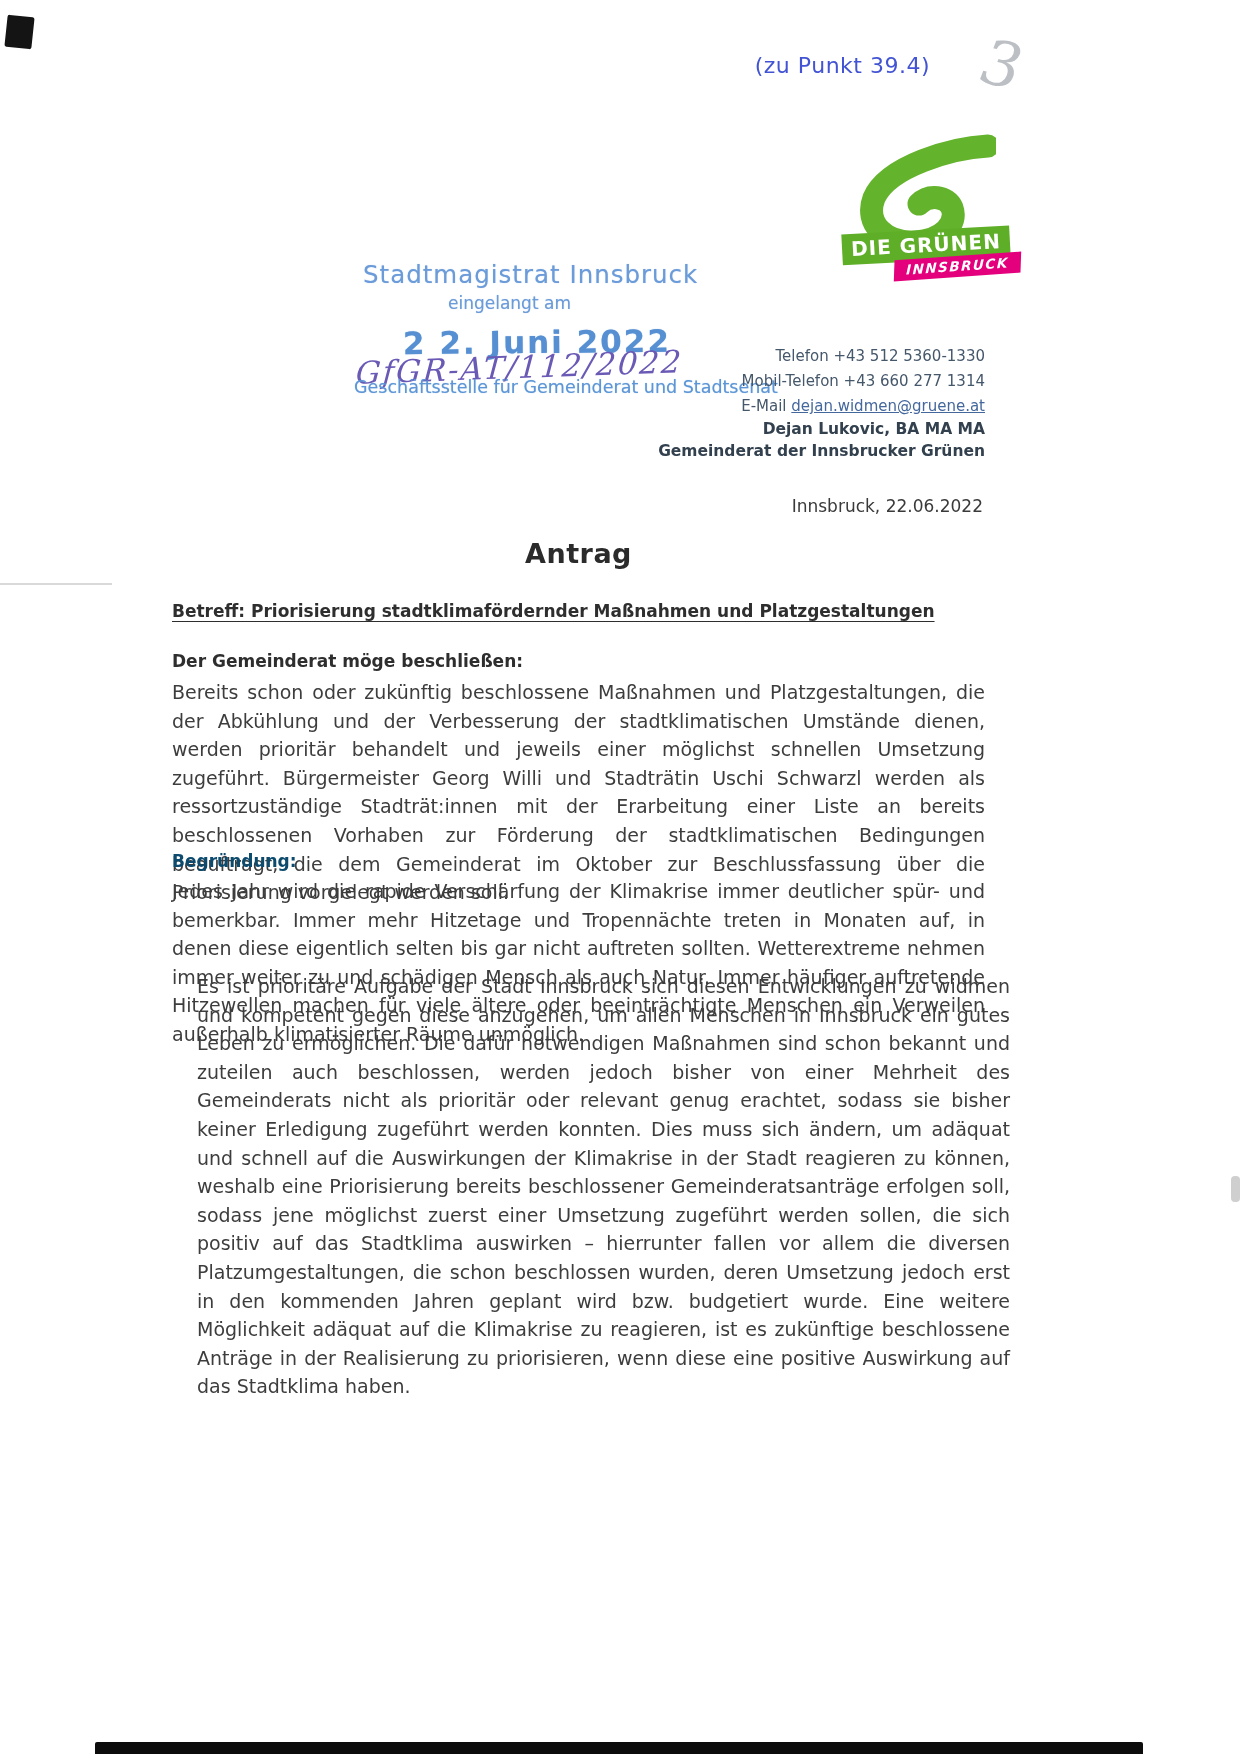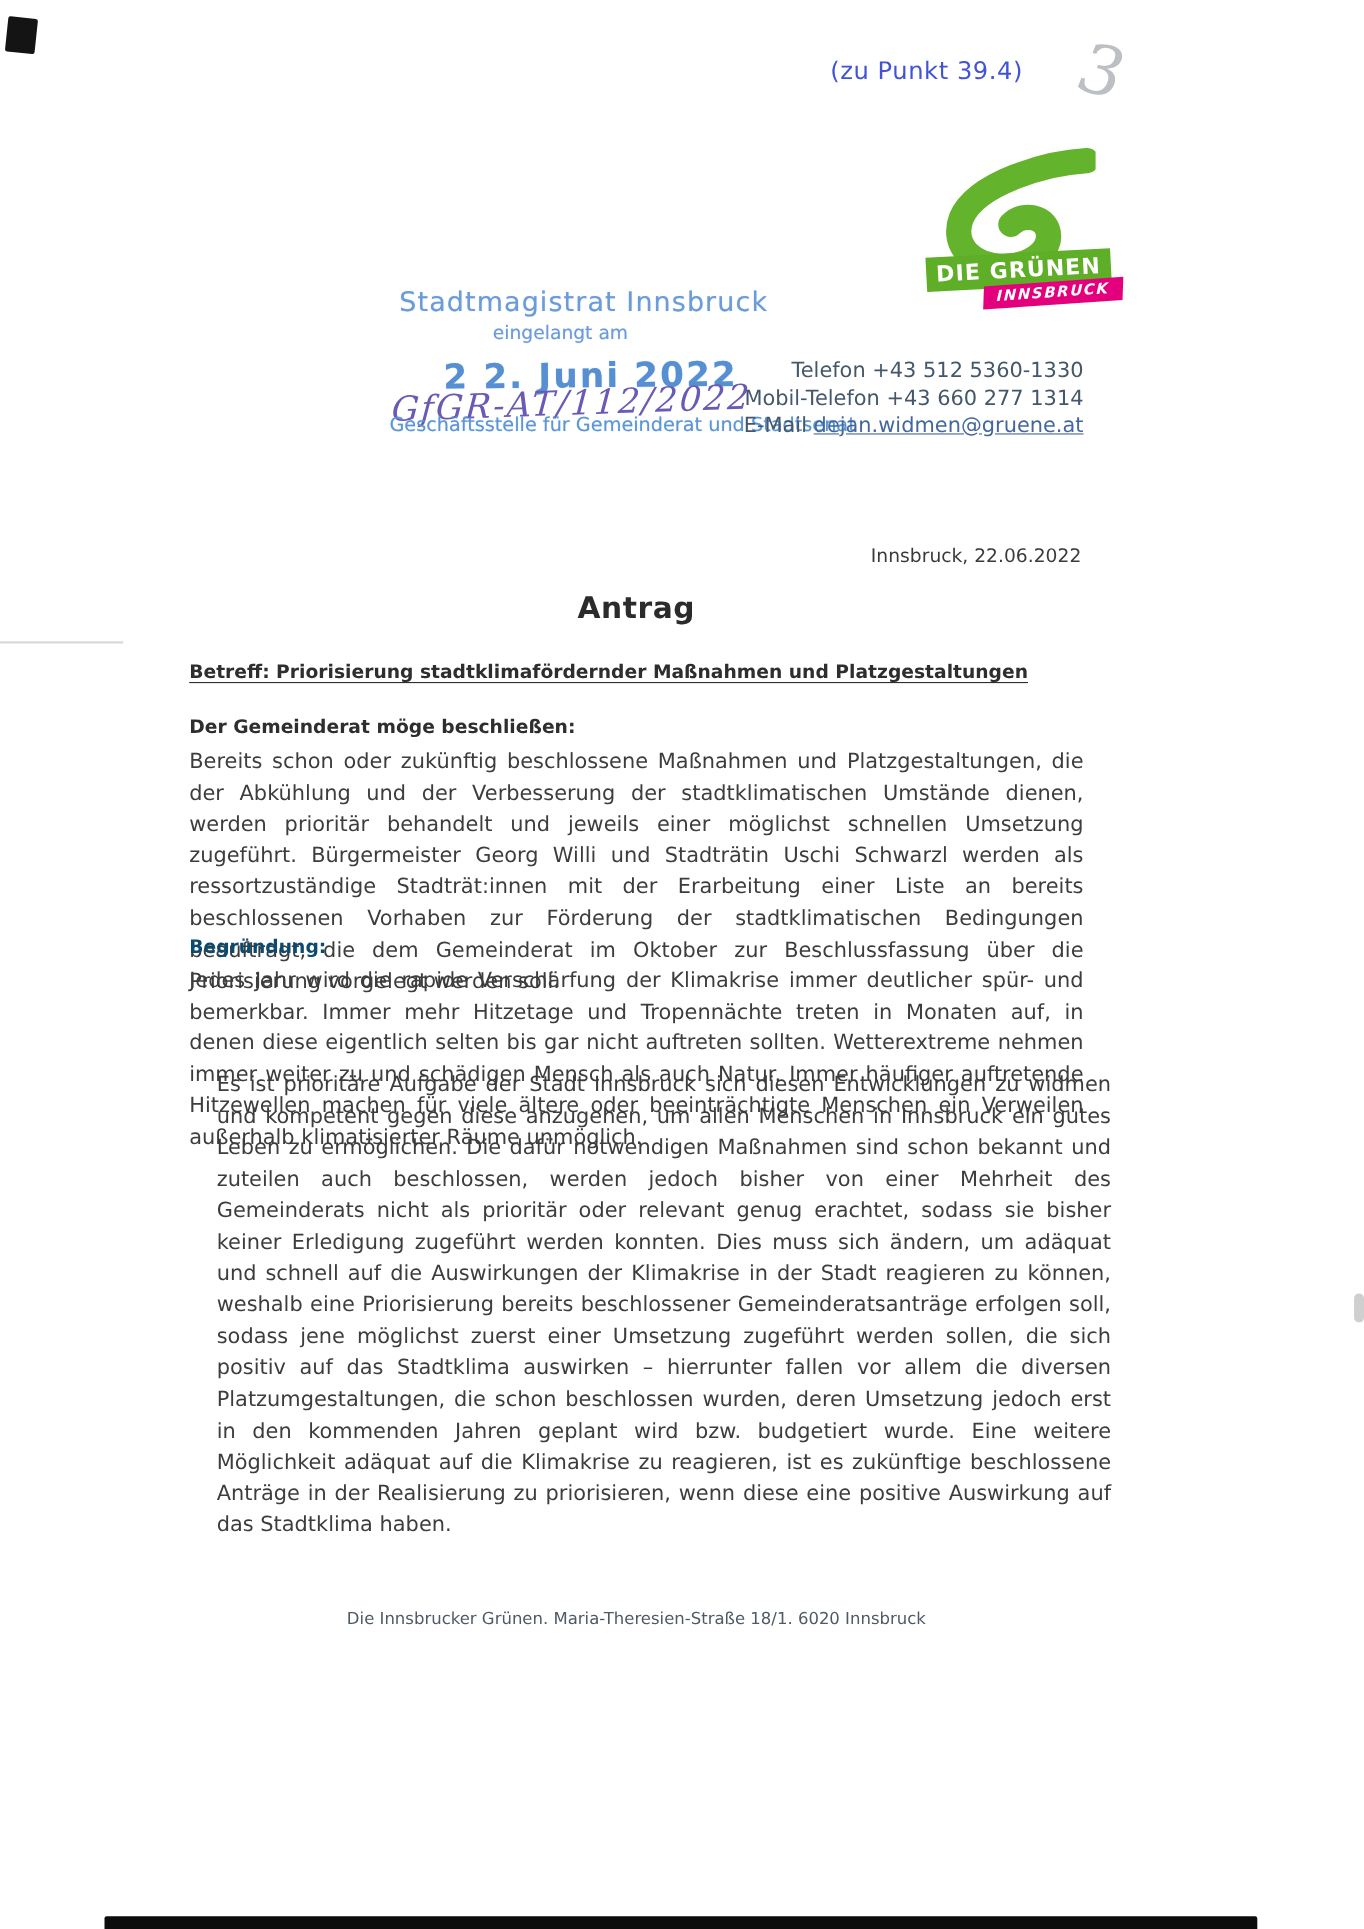--- a/index.html
+++ b/index.html
@@ -55,21 +55,21 @@
   .stamp-hand{
     position:absolute;left:356px;top:349px;
     font-family:"DejaVu Serif","Liberation Serif",serif;
     font-style:italic;font-size:31px;color:#6a59b5;
     letter-spacing:2px;transform:rotate(-2deg) skewX(-6deg);
     white-space:nowrap;
   }
   .stamp-line3{position:absolute;left:354px;top:377px;font-size:17.5px;color:#5d96d6;text-shadow:0 0 1px rgba(93,150,214,.55);white-space:nowrap;}
 
   
-  .contact{position:absolute;right:255px;top:325px;text-align:right;font-size:19px;line-height:25px;color:#45576b;}
+  .contact{position:absolute;right:255px;top:344px;text-align:right;font-size:15px;line-height:25px;color:#45576b;}
   .contact a{color:#44679c;text-decoration:underline;}
   .sender{position:absolute;right:255px;top:418px;text-align:right;font-size:15.5px;line-height:22px;color:#33414f;font-weight:600;}
   .dateline{position:absolute;right:257px;top:496px;font-size:17px;color:#3a3a3a;}
 
   
   .doc-title{position:absolute;left:172px;width:813px;top:538px;text-align:center;font-size:27px;font-weight:bold;color:#2b2b2b;letter-spacing:.5px;}
   .subject{position:absolute;left:172px;top:601px;font-size:17px;font-weight:bold;color:#2e2e2e;text-decoration:underline;text-underline-offset:4px;}
   .h-resolution{position:absolute;left:172px;top:651px;font-size:17px;font-weight:bold;color:#2e2e2e;}
   .para{position:absolute;left:172px;width:813px;font-size:19px;line-height:28.6px;text-align:justify;color:#3d3d3d;}
   .p-resolution{top:678px;}
@@ -105,28 +105,31 @@
   <div class="stamp-date">2 2. Juni 2022</div>
   <div class="stamp-hand">GfGR-AT/112/2022</div>
   <div class="stamp-line3">Geschäftsstelle für Gemeinderat und Stadtsenat</div>
 
   <div class="contact">
     <div>Telefon +43 512 5360-1330</div>
     <div>Mobil-Telefon +43 660 277 1314</div>
     <div><span>E-Mail </span><a href="#">dejan.widmen@gruene.at</a></div>
   </div>
 
+  <div class="sender">
+    <div>Dejan Lukovic, BA MA MA</div>
+    <div>Gemeinderat der Innsbrucker Grünen</div>
+  </div>
 
   <div class="dateline">Innsbruck, 22.06.2022</div>
 
   <div class="doc-title">Antrag</div>
   <div class="subject">Betreff: Priorisierung stadtklimafördernder Maßnahmen und Platzgestaltungen</div>
 
   <div class="h-resolution">Der Gemeinderat möge beschließen:</div>
   <div class="para p-resolution">Bereits schon oder zukünftig beschlossene Maßnahmen und Platzgestaltungen, die der Abkühlung und der Verbesserung der stadtklimatischen Umstände dienen, werden prioritär behandelt und jeweils einer möglichst schnellen Umsetzung zugeführt. Bürgermeister Georg Willi und Stadträtin Uschi Schwarzl werden als ressortzuständige Stadträt:innen mit der Erarbeitung einer Liste an bereits beschlossenen Vorhaben zur Förderung der stadtklimatischen Bedingungen beauftragt, die dem Gemeinderat im Oktober zur Beschlussfassung über die Priorisierung vorgelegt werden soll.</div>
 
   <div class="h-justification">Begründung:</div>
   <div class="para p-just1">Jedes Jahr wird die rapide Verschärfung der Klimakrise immer deutlicher spür- und bemerkbar. Immer mehr Hitzetage und Tropennächte treten in Monaten auf, in denen diese eigentlich selten bis gar nicht auftreten sollten. Wetterextreme nehmen immer weiter zu und schädigen Mensch als auch Natur. Immer häufiger auftretende Hitzewellen machen für viele ältere oder beeinträchtigte Menschen ein Verweilen außerhalb klimatisierter Räume unmöglich.</div>
   <div class="para p-just2">Es ist prioritäre Aufgabe der Stadt Innsbruck sich diesen Entwicklungen zu widmen und kompetent gegen diese anzugehen, um allen Menschen in Innsbruck ein gutes Leben zu ermöglichen. Die dafür notwendigen Maßnahmen sind schon bekannt und zuteilen auch beschlossen, werden jedoch bisher von einer Mehrheit des Gemeinderats nicht als prioritär oder relevant genug erachtet, sodass sie bisher keiner Erledigung zugeführt werden konnten. Dies muss sich ändern, um adäquat und schnell auf die Auswirkungen der Klimakrise in der Stadt reagieren zu können, weshalb eine Priorisierung bereits beschlossener Gemeinderatsanträge erfolgen soll, sodass jene möglichst zuerst einer Umsetzung zugeführt werden sollen, die sich positiv auf das Stadtklima auswirken – hierrunter fallen vor allem die diversen Platzumgestaltungen, die schon beschlossen wurden, deren Umsetzung jedoch erst in den kommenden Jahren geplant wird bzw. budgetiert wurde. Eine weitere Möglichkeit adäquat auf die Klimakrise zu reagieren, ist es zukünftige beschlossene Anträge in der Realisierung zu priorisieren, wenn diese eine positive Auswirkung auf das Stadtklima haben.</div>
 
-  <div class="footer">Die Innsbrucker Grünen. Maria-Theresien-Straße 18/1. 6020 Innsbruck</div>
 
 </div>
 
 </body></html>

